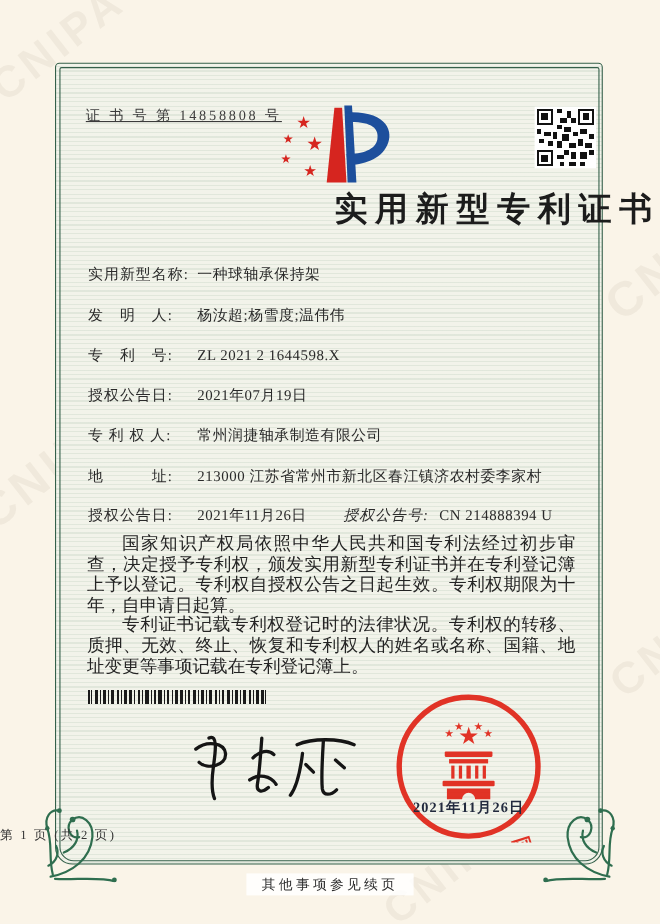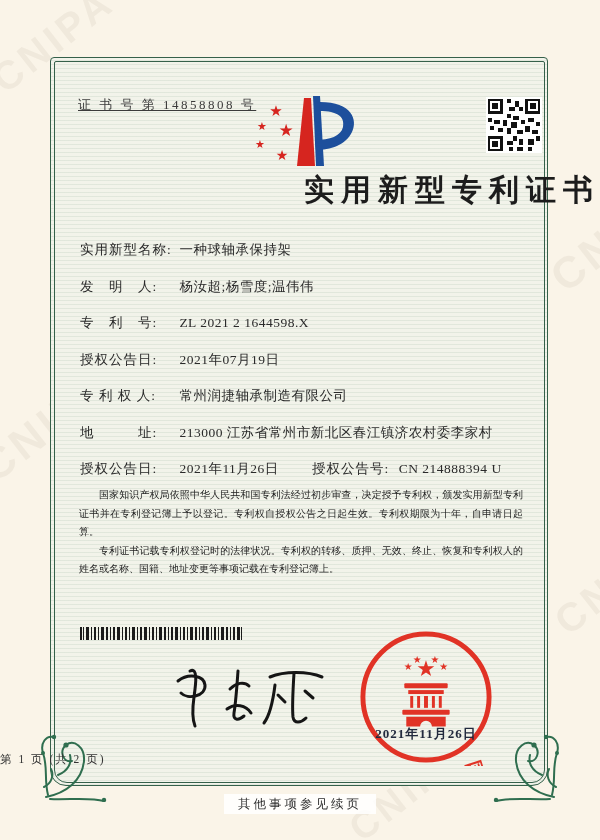--- a/index.html
+++ b/index.html
@@ -53,21 +53,21 @@
   }
 
   .fields { position:absolute; left:80px; top:241px; width:448px; }
   .field-row { height:36.5px; font-size:13.5px; color:#2a2a2a; white-space:nowrap; position:relative; }
   .field-label { display:inline-block; min-width:96px; letter-spacing:1px; color:#2a2a2a; }
   .field-value { letter-spacing:0.5px; }
   .grant-group { position:absolute; left:232px; top:0; }
 
   .paragraphs {
     position:absolute; left:79px; top:486px; width:444px;
-    font-size:10px; line-height:18.6px; color:#242424; text-align:justify;
+    font-size:16px; line-height:18.6px; color:#242424; text-align:justify;
   }
   .paragraphs p { text-indent:2em; margin:0; }
 
   .barcode {
     position:absolute; left:80px; top:627px; width:162px; height:13px;
   }
 
   .officer {
     position:absolute; left:86px; top:677px;
     font-size:14px; font-weight:600; letter-spacing:3px; color:#222; line-height:27px;
@@ -219,21 +219,21 @@
       <span class="field-value">常州润捷轴承制造有限公司</span>
     </div>
     <div class="field-row">
       <span class="field-label">地　　　址:</span>
       <span class="field-value">213000 江苏省常州市新北区春江镇济农村委李家村</span>
     </div>
     <div class="field-row">
       <span class="field-label">授权公告日:</span>
       <span class="field-value">2021年11月26日</span>
       <span class="grant-group">
-        <span class="field-label" style="min-width:0;margin-right:6px;">授权公告号:</span>
+        <span class="field-label" style="min-width:0;margin-right:6px;font-style:italic;">授权公告号:</span>
         <span class="field-value">CN 214888394 U</span>
       </span>
     </div>
   </div>
 
   <div class="paragraphs">
     <p>国家知识产权局依照中华人民共和国专利法经过初步审查，决定授予专利权，颁发实用新型专利证书并在专利登记簿上予以登记。专利权自授权公告之日起生效。专利权期限为十年，自申请日起算。</p>
     <p>专利证书记载专利权登记时的法律状况。专利权的转移、质押、无效、终止、恢复和专利权人的姓名或名称、国籍、地址变更等事项记载在专利登记簿上。</p>
   </div>
 

